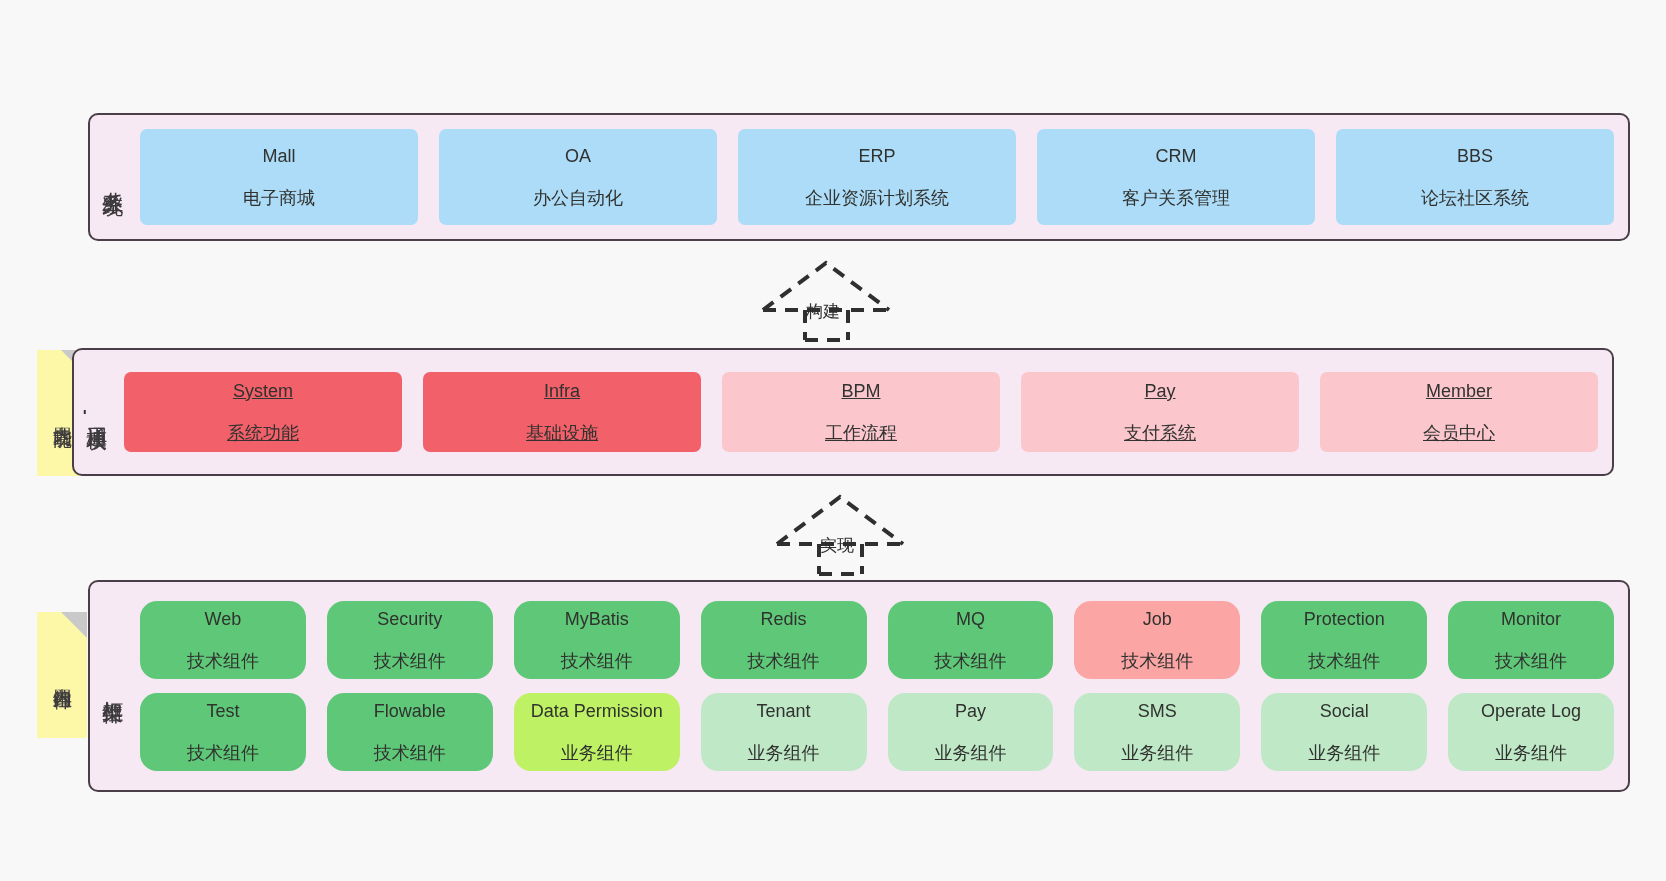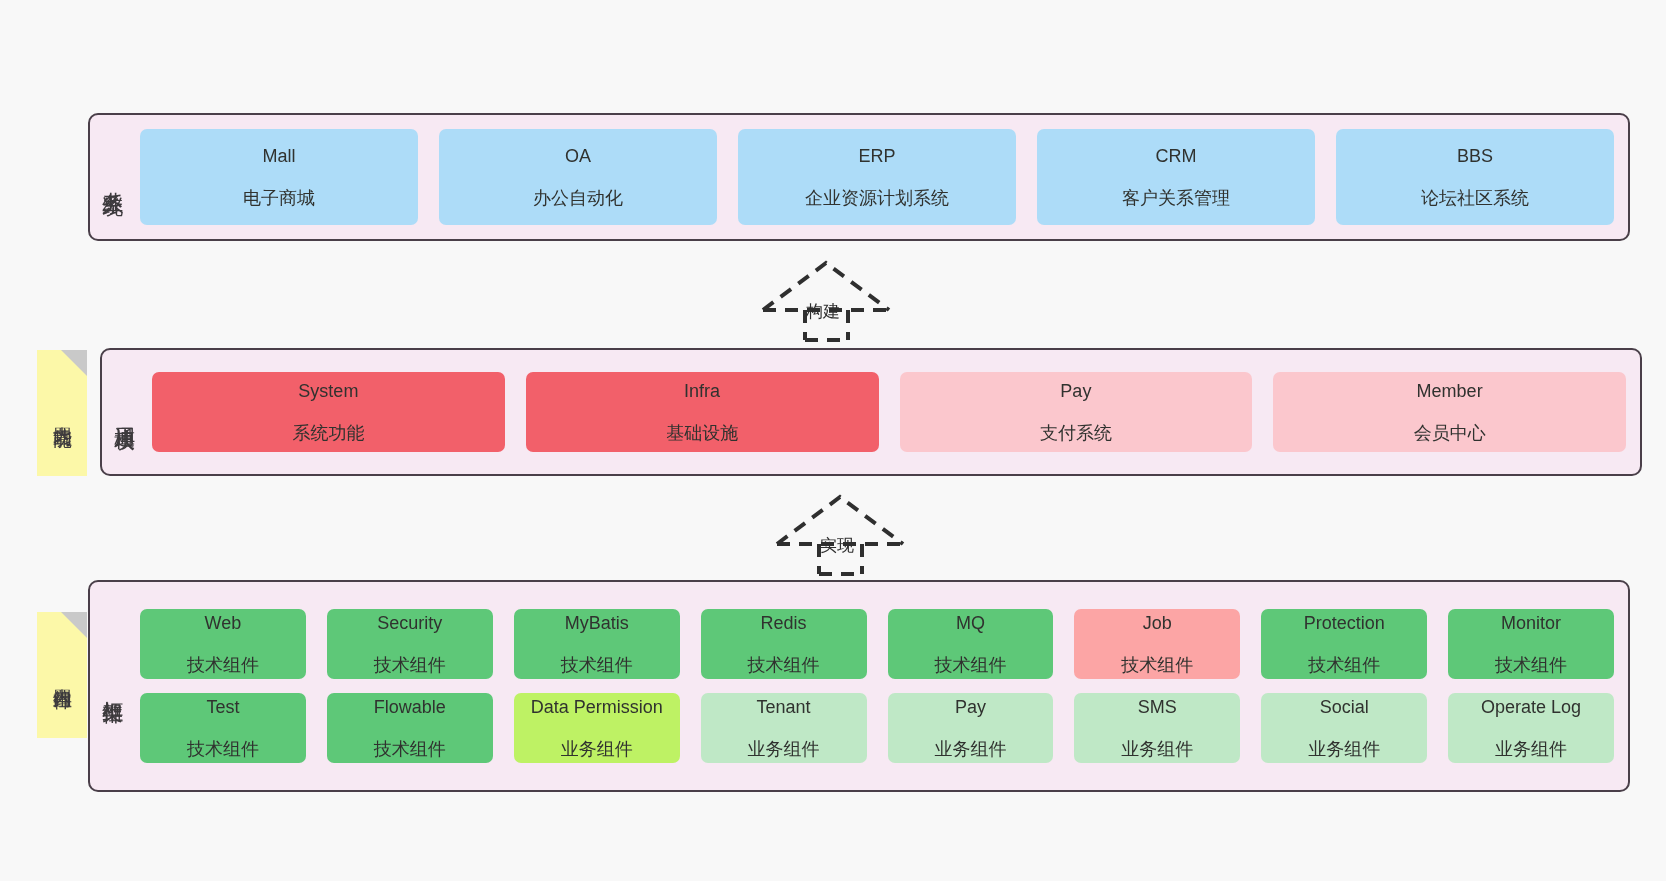--- a/index.html
+++ b/index.html
@@ -78,21 +78,21 @@
     box-sizing: border-box;
     padding: 4px 6px;
     min-width: 0;
   }
   .card .l1 { white-space: normal; }
   .card .l2 { white-space: nowrap; margin-top: 19px; }
 
   
   .layer-biz .card  { height: 96px; align-items: center; }
   .layer-mod .card  { height: 80px; }
-  .layer-fw  .card  { height: 70px; }
+  .layer-fw  .card  { height: 78px; border-radius: 17px; }
 
   
   .note {
     position: absolute;
     background: #fcf8a8;
     display: flex;
     align-items: center;
     justify-content: center;
     font-size: 19px;
     line-height: 1.1;
@@ -171,31 +171,35 @@
       <path d="M 47 82 L 90 82" fill="none" stroke="#2f2f2f" stroke-width="4" stroke-dasharray="13,9"></path>
     </svg>
     <span class="connector-label" style="left:48px; top:42px;">构建</span>
   </div>
 
   <div class="note" style="left:37px; top:350px; width:50px; height:126px;">
     <span class="fold"></span>
     <span>内置功能</span>
   </div>
 
-  <div class="layer layer-mod" style="left:100px; top:348px; width:1542px; height:128px;">
+  <div class="layer layer-mod" style="left:72px; top:348px; width:1542px; height:128px;text-decoration:underline;">
     <div class="layer-title">通用模块</div>
     <div class="layer-body">
       <div class="row">
         <div class="card" style="background:#f2606a">
           <span class="l1">System</span>
           <span class="l2">系统功能</span>
         </div>
         <div class="card" style="background:#f2606a">
           <span class="l1">Infra</span>
           <span class="l2">基础设施</span>
+        </div>
+        <div class="card" style="background:#fbc7cd">
+          <span class="l1">BPM</span>
+          <span class="l2">工作流程</span>
         </div>
         <div class="card" style="background:#fbc7cd">
           <span class="l1">Pay</span>
           <span class="l2">支付系统</span>
         </div>
         <div class="card" style="background:#fbc7cd">
           <span class="l1">Member</span>
           <span class="l2">会员中心</span>
         </div>
       </div>

